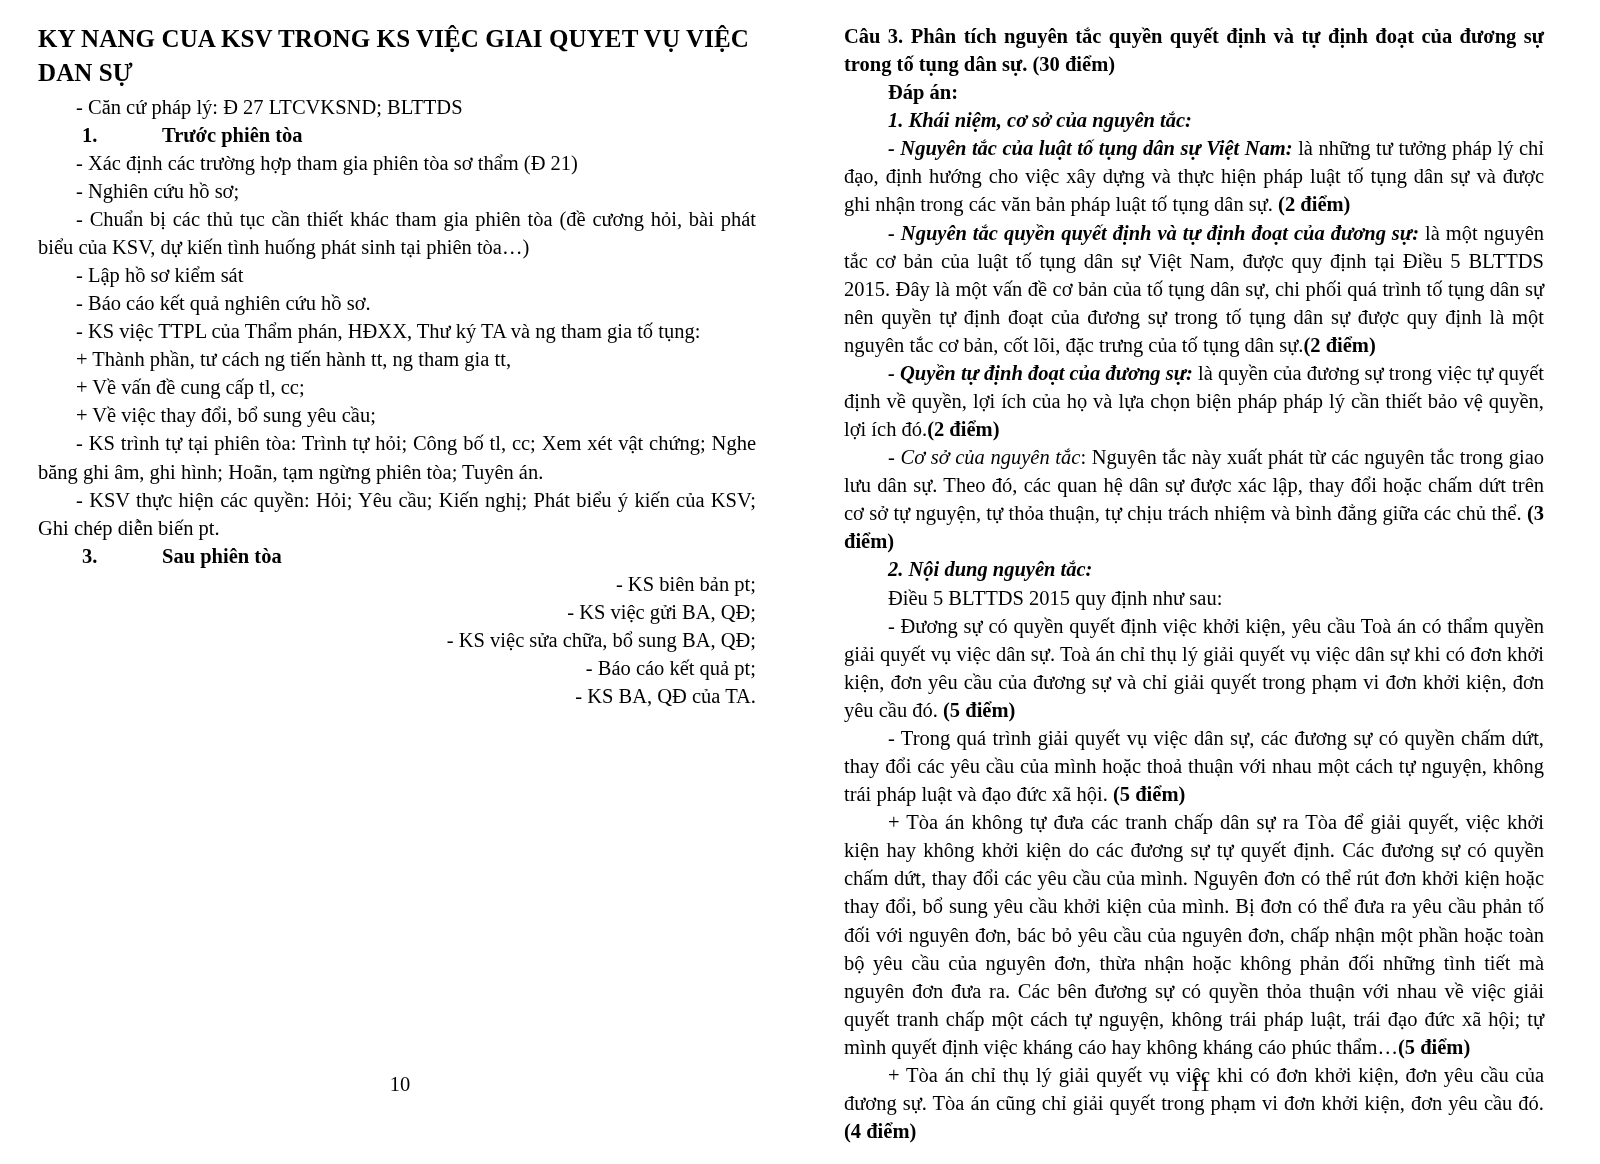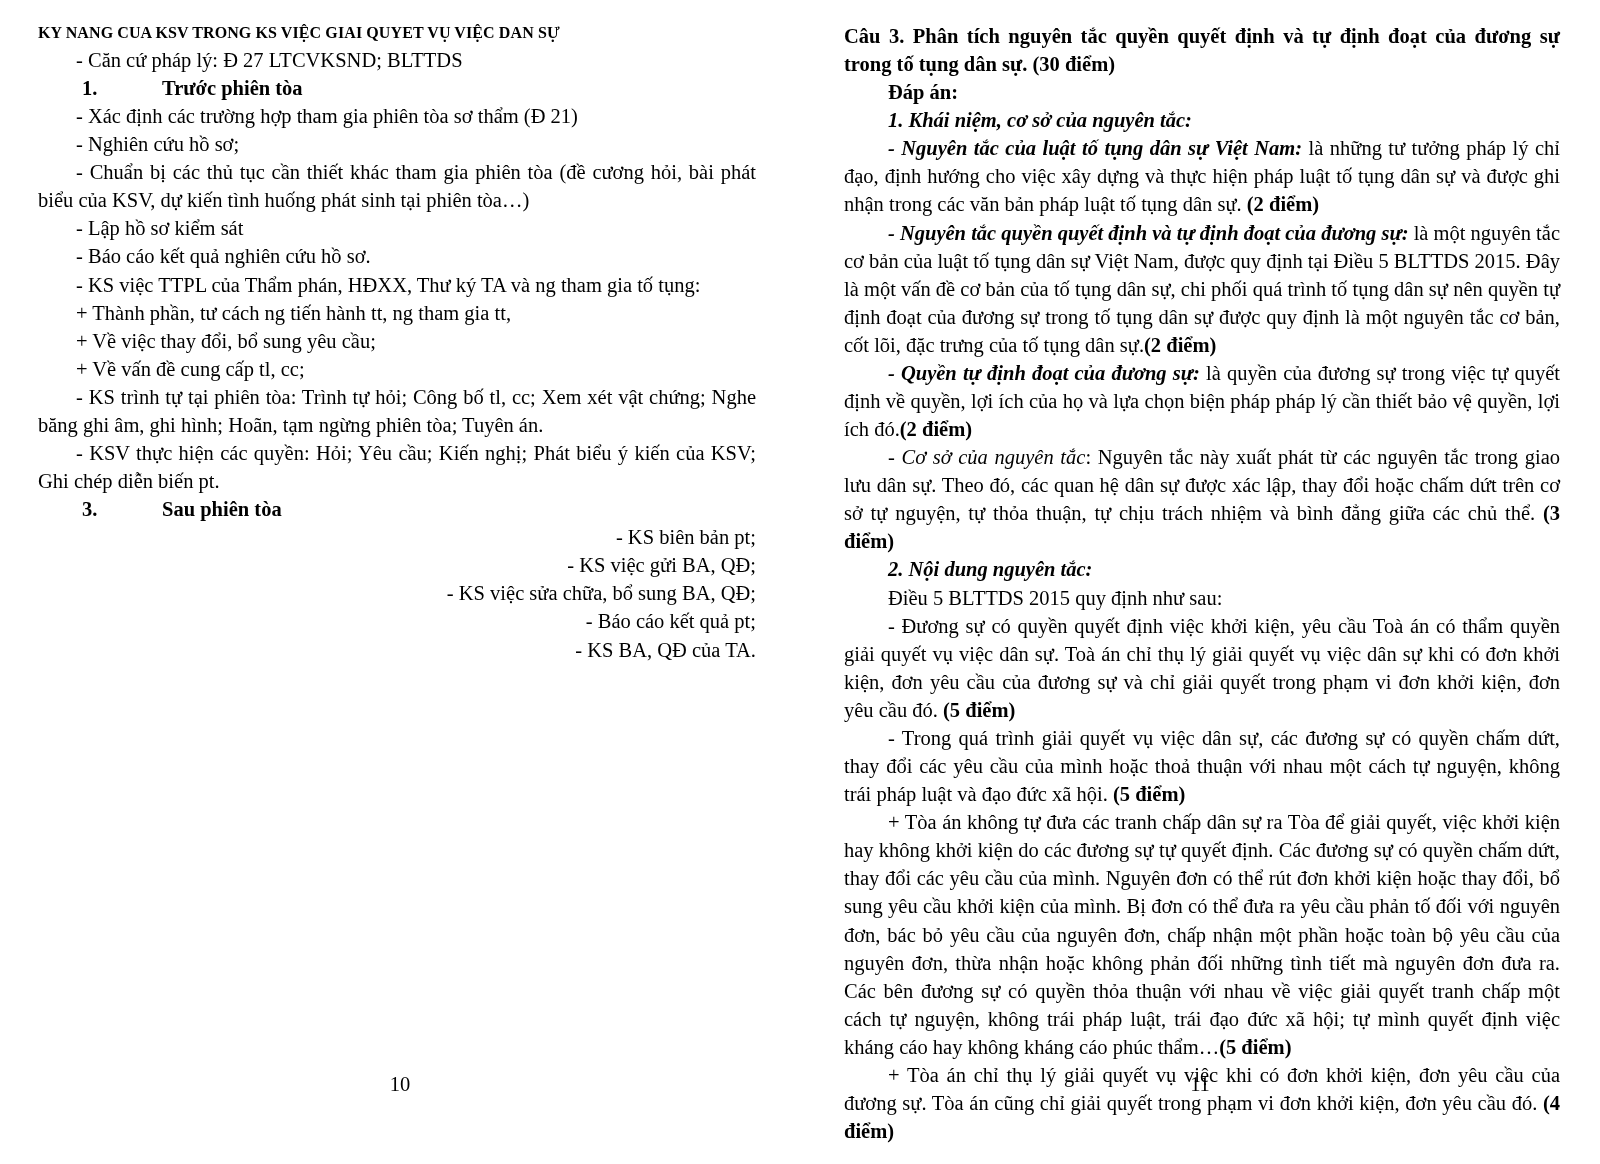--- a/index.html
+++ b/index.html
@@ -24,39 +24,39 @@
     position: relative;
     box-sizing: border-box;
     height: 1164px;
   }
   .page-left {
     width: 800px;
     padding: 22px 44px 0 38px;
   }
   .page-right {
     width: 800px;
-    padding: 22px 40px 0 44px;
+    padding: 22px 56px 0 44px;
   }
   .body-text {
     font-size: 20.5px;
     line-height: 1.37;
     text-align: justify;
     text-justify: inter-word;
   }
   .ln {
     margin: 0;
     text-align: justify;
   }
   .ln.nojust { text-align: right; }
   .b { font-weight: bold; }
   .i { font-style: italic; }
   .bi { font-weight: bold; font-style: italic; }
   .title {
     font-weight: bold;
-    font-size: 16px;
+    font-size: 25px;
     letter-spacing: 0.1px;
     margin: 0 0 2px 0;
     text-align: left;
   }
   .indent-1 { text-indent: 38px; }
   .indent-head { text-indent: 44px; }
   .num-head {
     display: block;
     text-indent: 0;
     padding-left: 44px;
@@ -96,22 +96,22 @@
 
       <p class="ln num-head b"><span class="num">1.</span><span>Trước phiên tòa</span></p>
       <p class="ln indent-1">- Xác định các trường hợp tham gia phiên tòa sơ thẩm (Đ 21)</p>
       <p class="ln indent-1">- Nghiên cứu hồ sơ;</p>
       <p class="ln indent-1">- Chuẩn bị các thủ tục cần thiết khác tham gia phiên tòa (đề cương hỏi, bài phát biểu của KSV, dự kiến tình huống phát sinh tại phiên tòa…)</p>
       <p class="ln indent-1">- Lập hồ sơ kiểm sát</p>
       <p class="ln indent-1">- Báo cáo kết quả nghiên cứu hồ sơ.</p>
 
       <p class="ln indent-1">- KS việc TTPL của Thẩm phán, HĐXX, Thư ký TA và ng tham gia tố tụng:</p>
       <p class="ln indent-1">+ Thành phần, tư cách ng tiến hành tt, ng tham gia tt,</p>
+      <p class="ln indent-1"> + Về vấn đề cung cấp tl, cc;</p>
       <p class="ln indent-1">+ Về việc thay đổi, bổ sung yêu cầu;</p>
-      <p class="ln indent-1"> + Về vấn đề cung cấp tl, cc;</p>
       <p class="ln indent-1">- KS trình tự tại phiên tòa: Trình tự hỏi; Công bố tl, cc; Xem xét vật chứng; Nghe băng ghi âm, ghi hình; Hoãn, tạm ngừng phiên tòa; Tuyên án.</p>
       <p class="ln indent-1">- KSV thực hiện các quyền: Hỏi; Yêu cầu; Kiến nghị; Phát biểu ý kiến của KSV; Ghi chép diễn biến pt.</p>
 
       <p class="ln num-head b"><span class="num">3.</span><span>Sau phiên tòa</span></p>
       <p class="ln indent-1 nojust">- KS biên bản pt;</p>
       <p class="ln indent-1 nojust">- KS việc gửi BA, QĐ;</p>
       <p class="ln indent-1 nojust">- KS việc sửa chữa, bổ sung BA, QĐ;</p>
       <p class="ln indent-1 nojust">- Báo cáo kết quả pt;</p>
       <p class="ln indent-1 nojust">- KS BA, QĐ của TA.</p>
 

